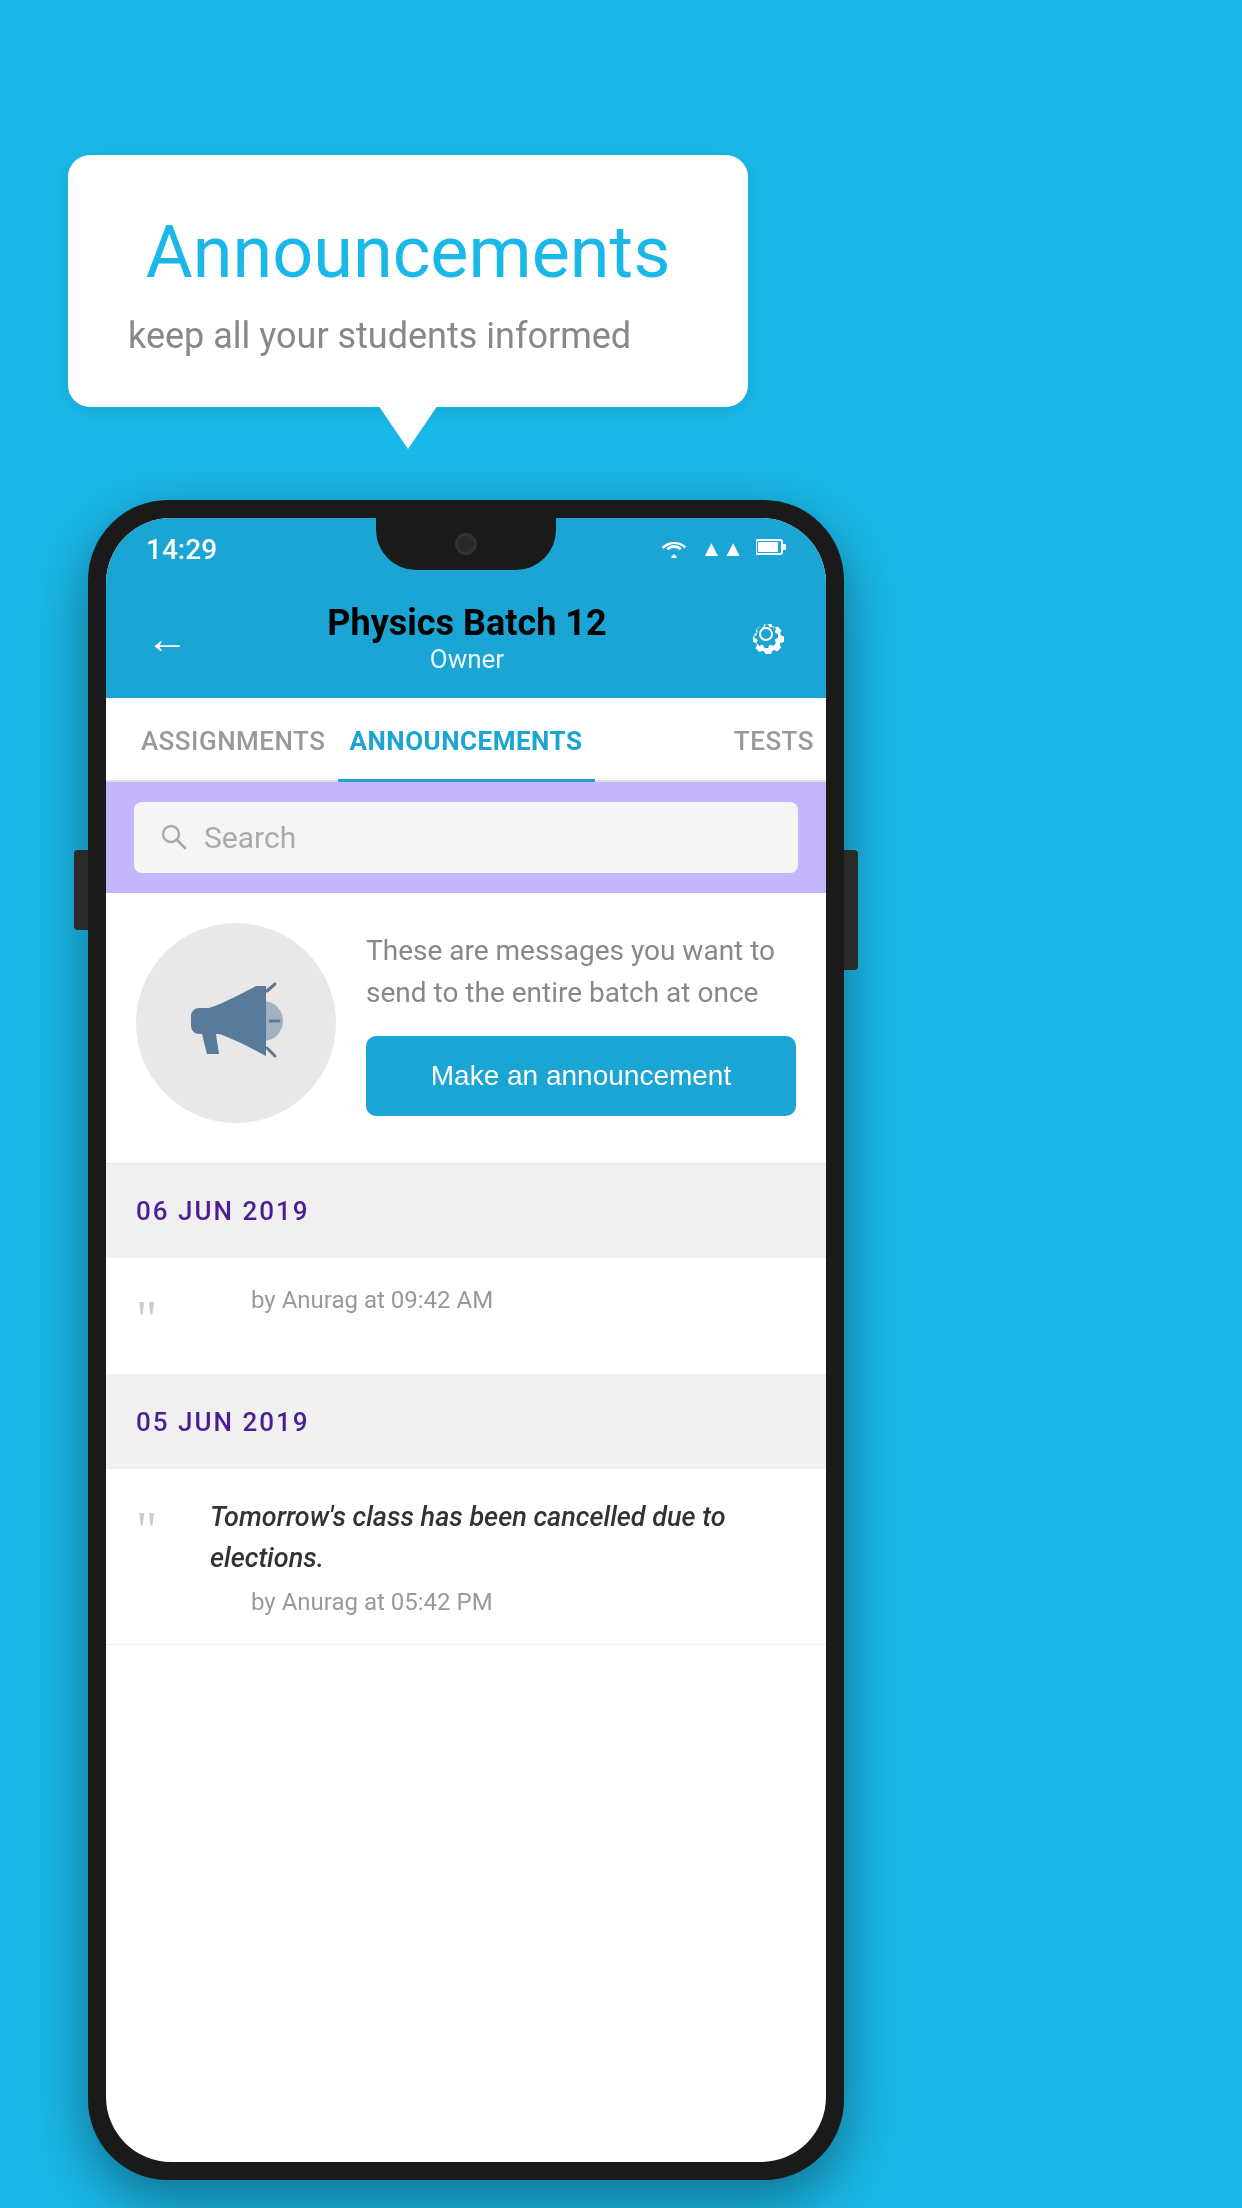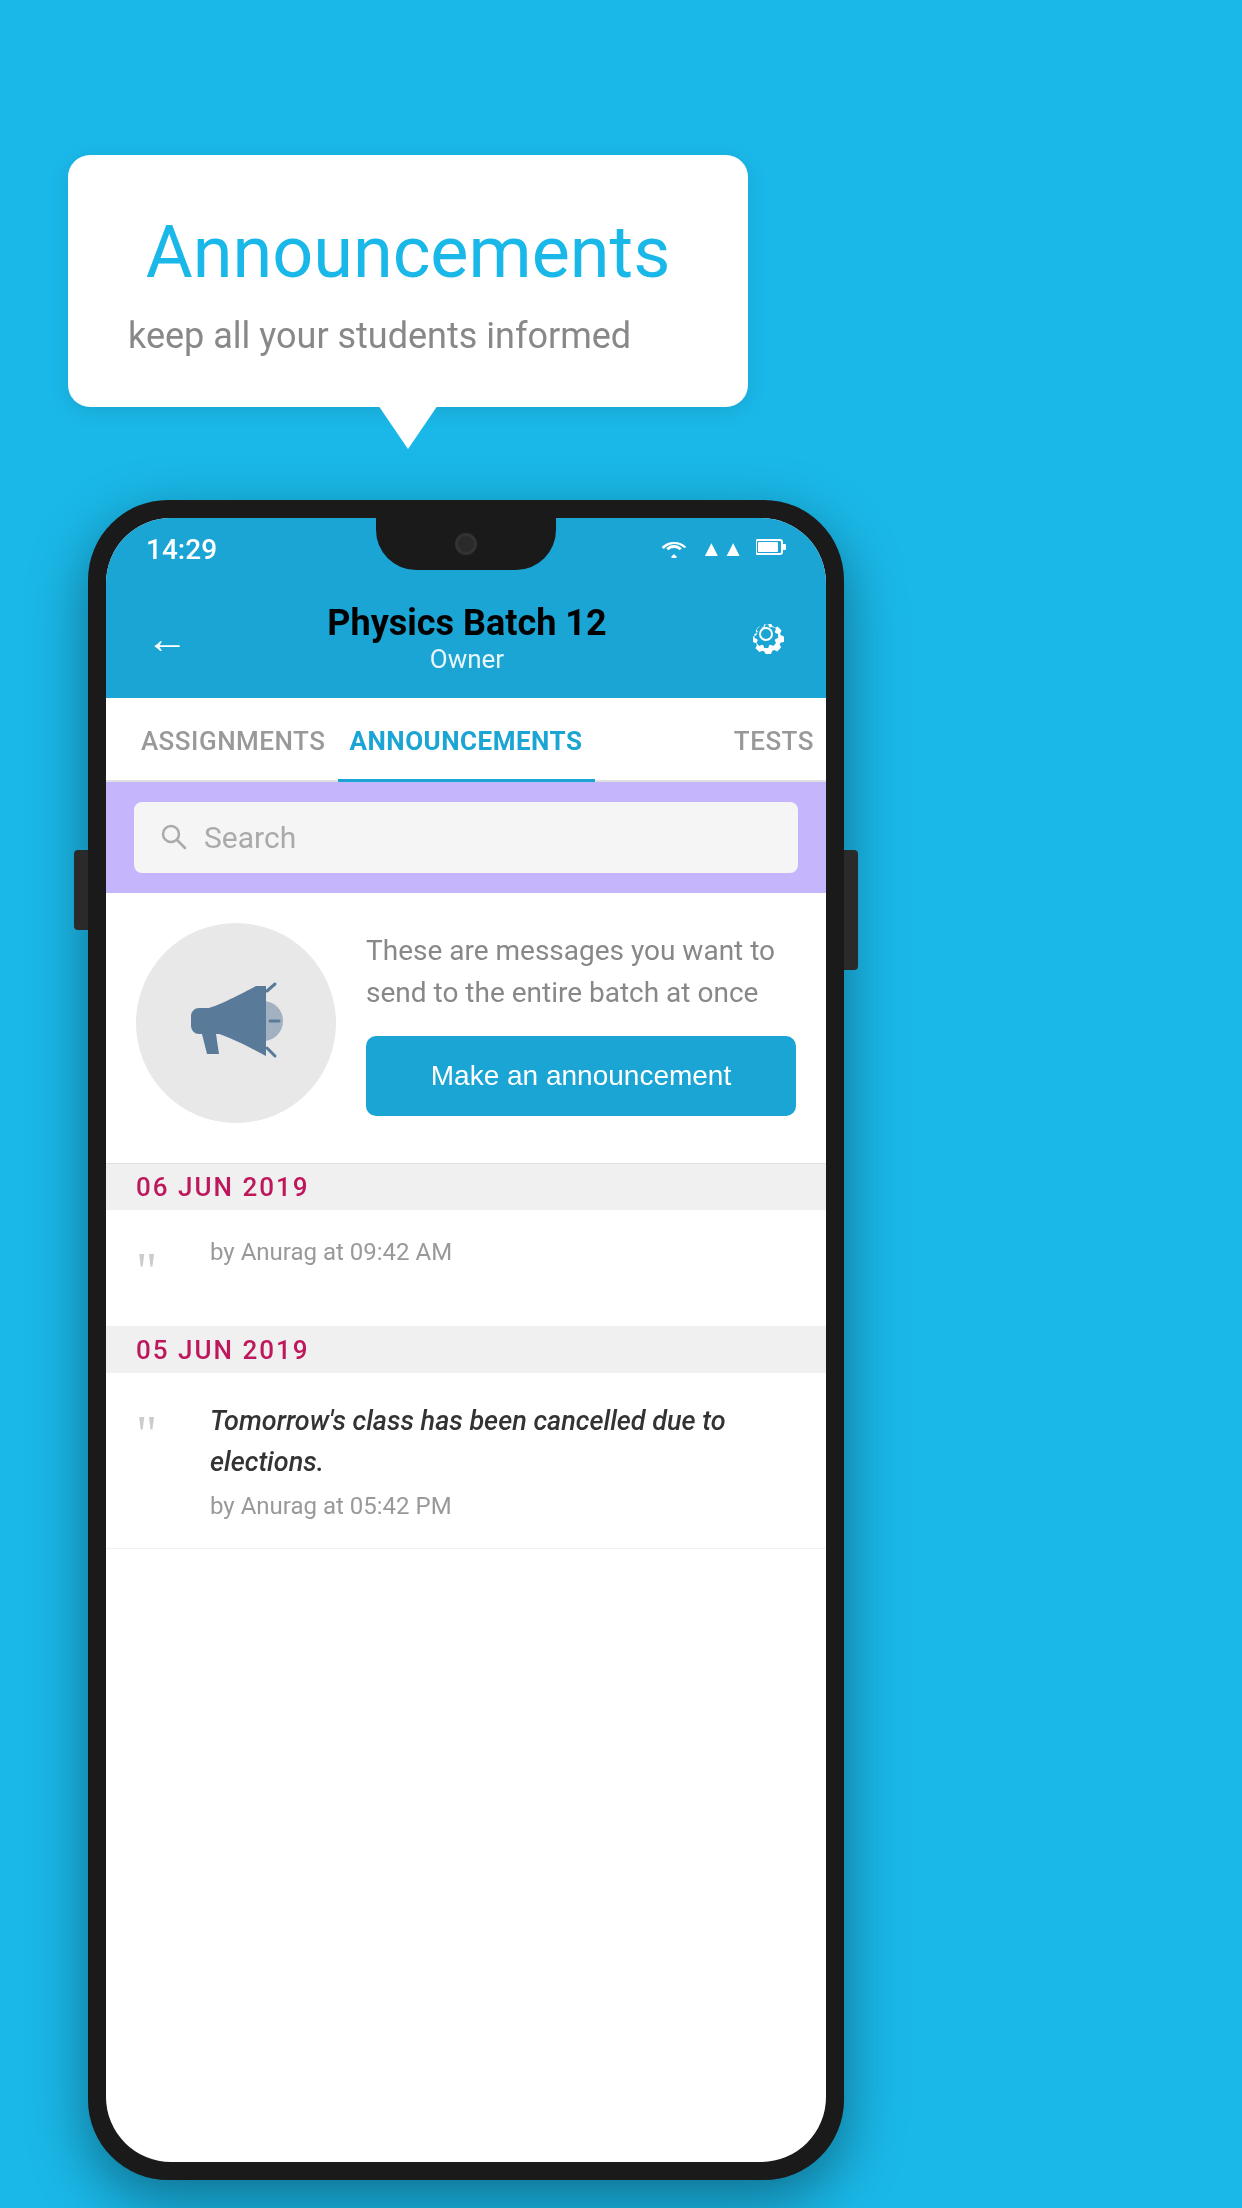--- a/index.html
+++ b/index.html
@@ -287,23 +287,23 @@
       padding: 24px 36px;
       font-size: 28px;
       font-weight: 500;
       cursor: pointer;
       text-align: center;
     }
 
     
     .date-separator {
       background: #f0f0f0;
-      padding: 8px 30px;
+      padding: 32px 30px;
       font-size: 26px;
-      color: #be185d;
+      color: #4c1d95;
       letter-spacing: 2px;
       font-weight: 500;
     }
 
     
     .announcement-item {
       background: white;
       padding: 28px 30px;
       display: flex;
       align-items: flex-start;
@@ -329,20 +329,21 @@
       color: #333;
       font-style: italic;
       line-height: 1.5;
       margin-bottom: 10px;
       font-weight: 500;
     }
 
     .announcement-meta {
       font-size: 24px;
       color: #999;
+      margin-left: 41px;
     }
   </style>
 </head>
 <body>
 
 <div class="speech-bubble-container">
   <div class="speech-bubble">
     <div class="bubble-title">Announcements</div>
     <div class="bubble-subtitle">keep all your students informed</div>
   </div>

